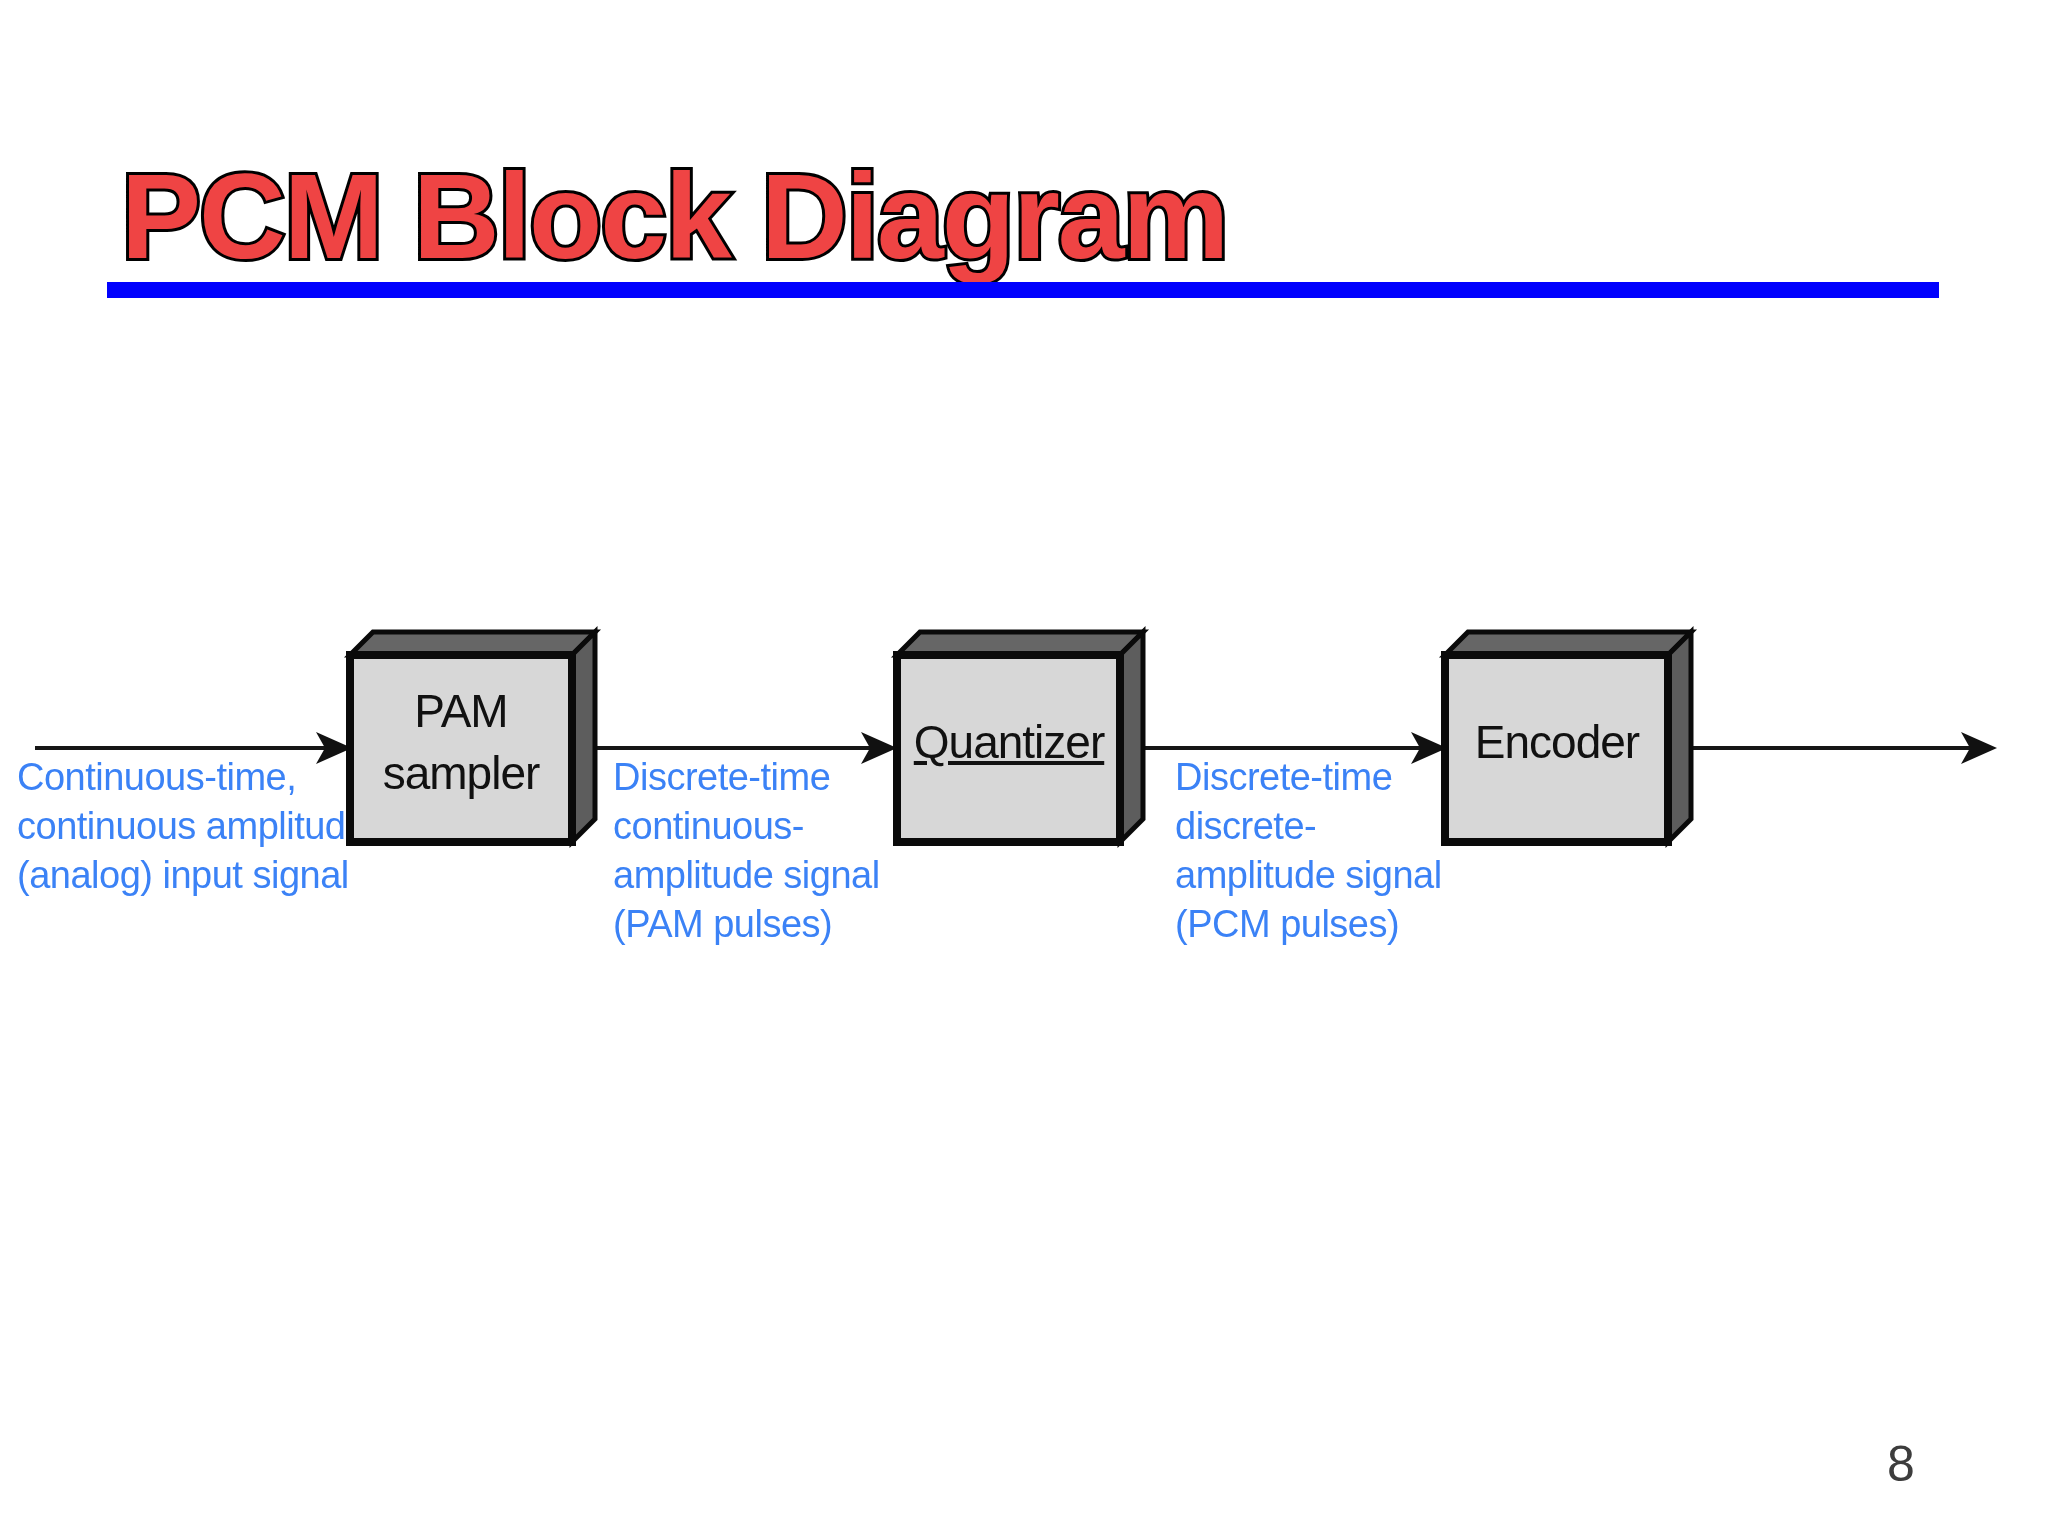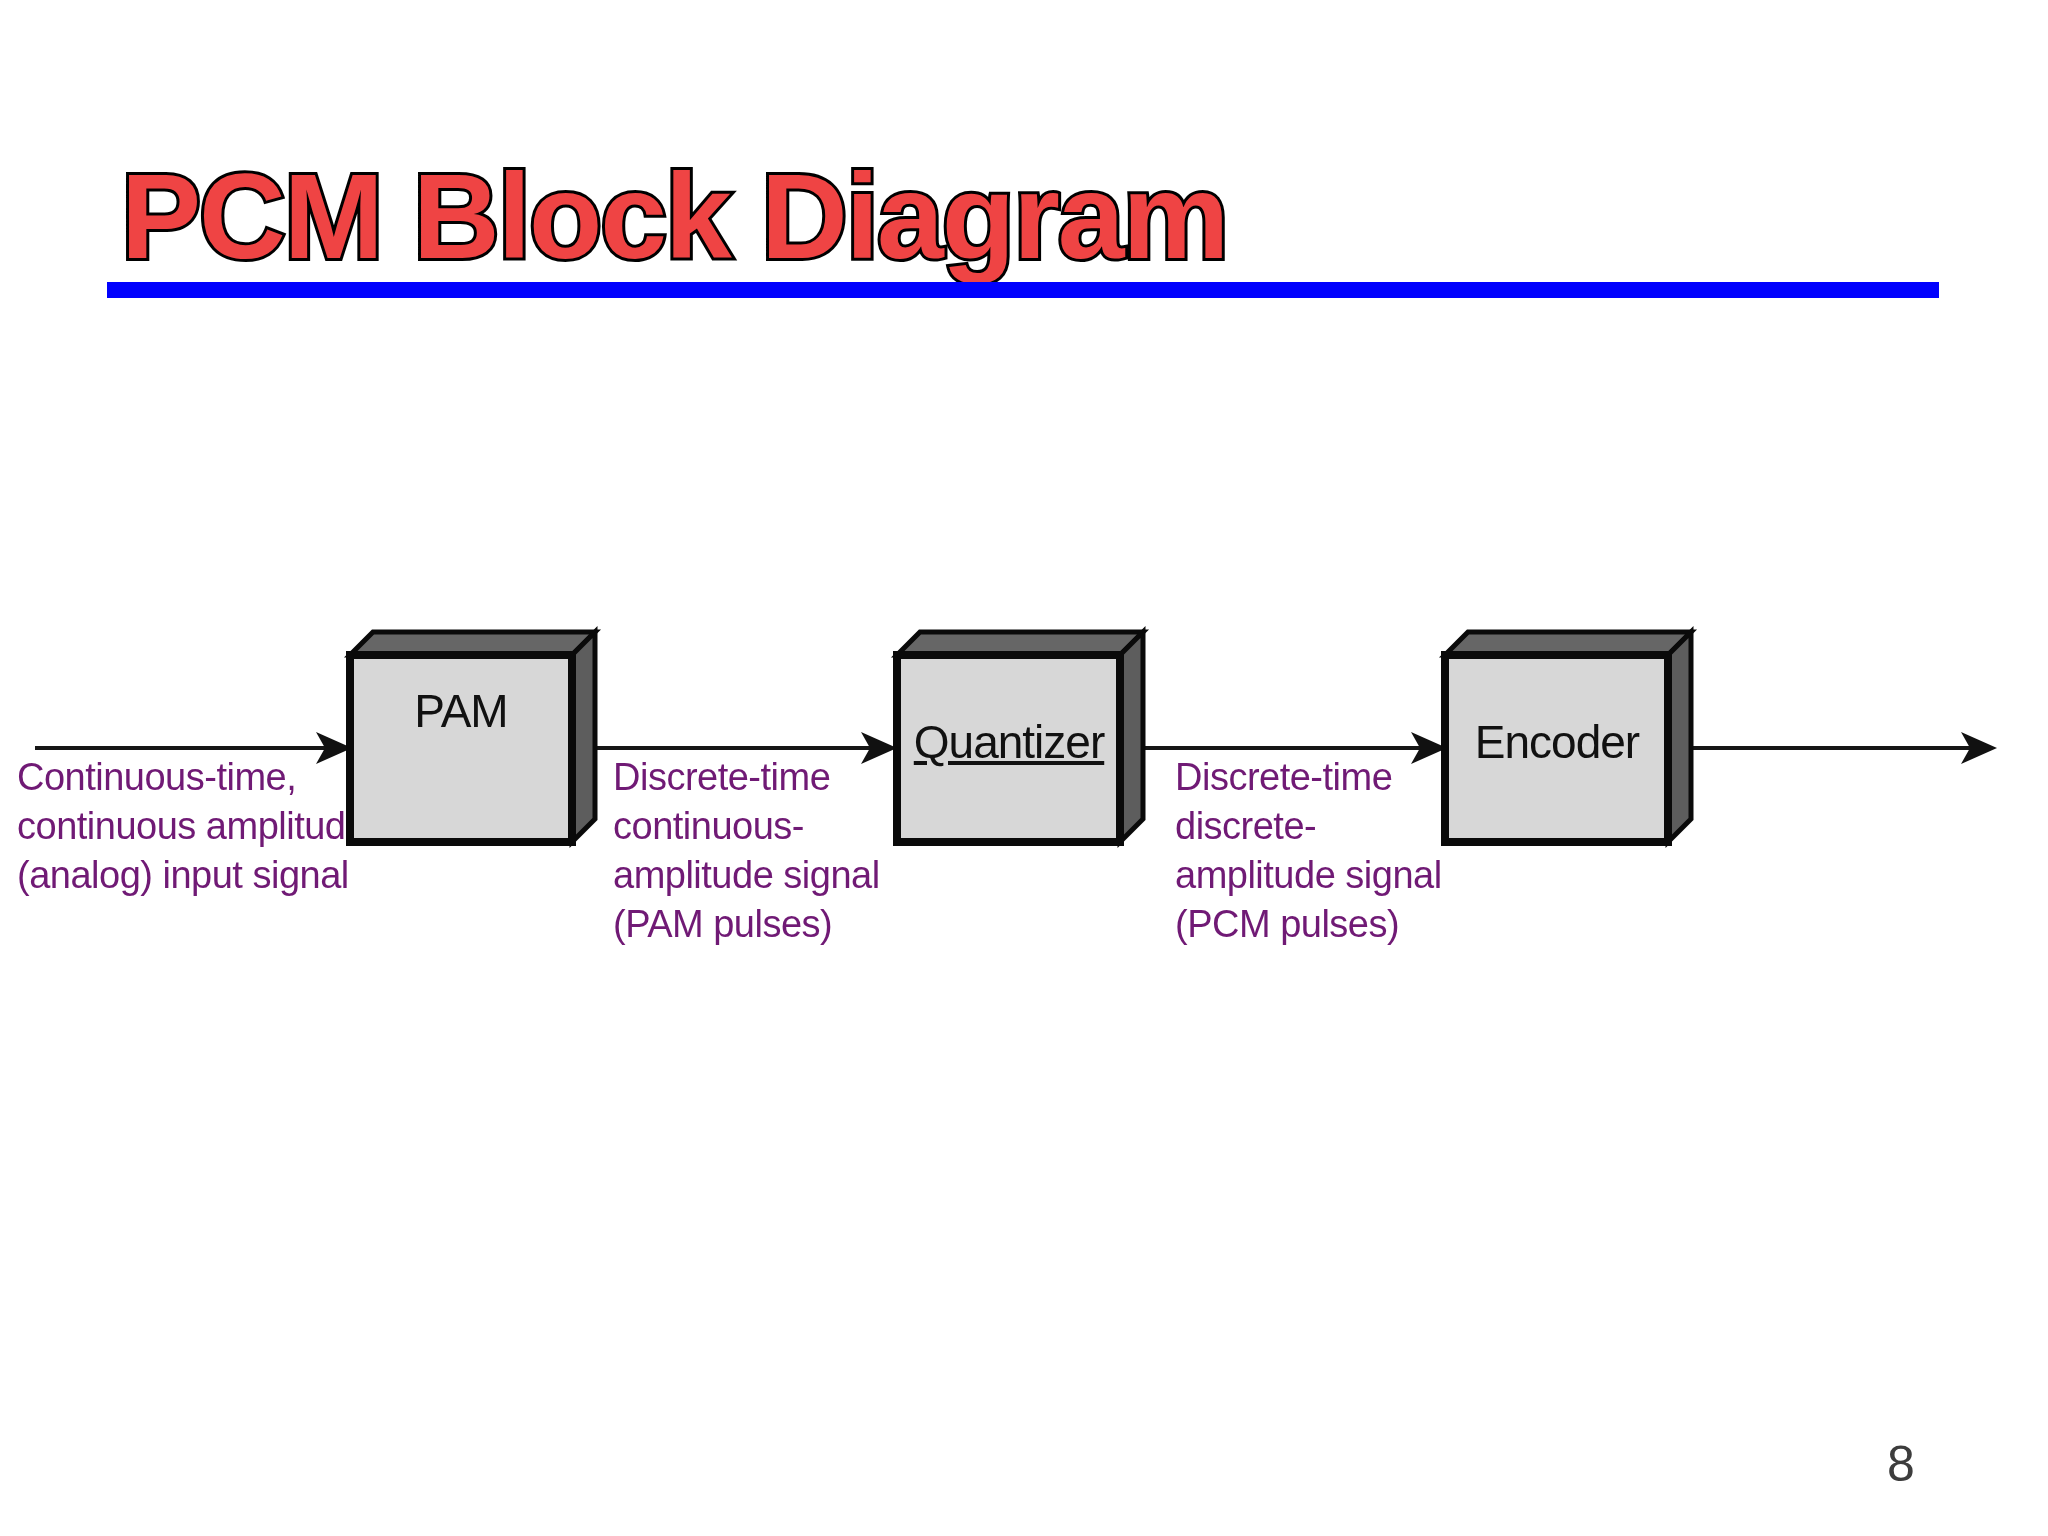--- a/index.html
+++ b/index.html
@@ -20,21 +20,21 @@
   #title-rule{
     left:107px;top:282px;width:1832px;height:16px;
     background:#0101fe;z-index:4;
   }
   
   #anno-layer{left:0;top:0;width:2048px;height:1536px;z-index:1;}
   #diagram-svg{left:0;top:0;width:2048px;height:1536px;z-index:2;}
   #boxlabel-layer{left:0;top:0;width:2048px;height:1208px;z-index:3;}
   
   .anno{
-    position:absolute;font-size:38px;line-height:49px;color:#701a75;
+    position:absolute;font-size:38px;line-height:49px;color:#3b82f6;
     letter-spacing:-0.5px;white-space:nowrap;
   }
   .anno span{display:block;}
   #anno-input{left:17px;top:753px;}
   #anno-pam{left:613px;top:753px;}
   #anno-pcm{left:1175px;top:753px;}
   #anno-output{left:1721px;top:753px;}
   
   .box-label{
     position:absolute;width:222px;text-align:center;
@@ -108,20 +108,21 @@
   <g>
     <polygon points="1445,655 1468,632 1691,632 1668,655" fill="#666666" stroke="#0a0a0a" stroke-width="5"></polygon>
     <polygon points="1668,655 1691,632 1691,819 1668,842" fill="#5d5d5d" stroke="#0a0a0a" stroke-width="5"></polygon>
     <rect x="1445" y="655" width="223" height="187" fill="#d7d7d7" stroke="#0a0a0a" stroke-width="8"></rect>
   </g>
 </svg>
 
 <div class="abs" id="boxlabel-layer">
   <div class="box-label" id="label-pam-sampler">
     <span>PAM</span>
+    <span>sampler</span>
   </div>
   <div class="box-label" id="label-quantizer">
     <span>Quantizer</span>
   </div>
   <div class="box-label" id="label-encoder">
     <span>Encoder</span>
   </div>
 </div>
 
 <div class="abs" id="page-number">8</div>

